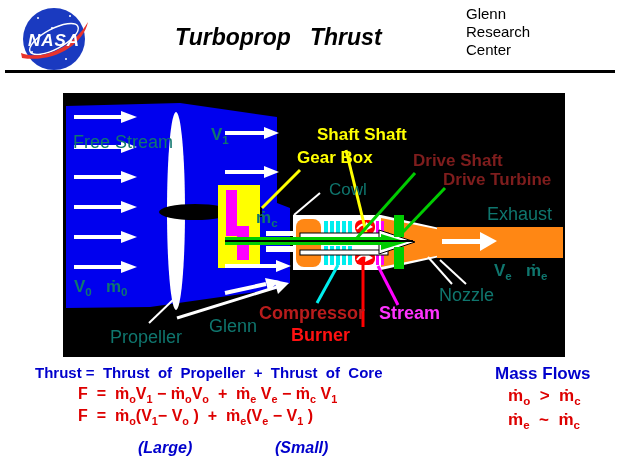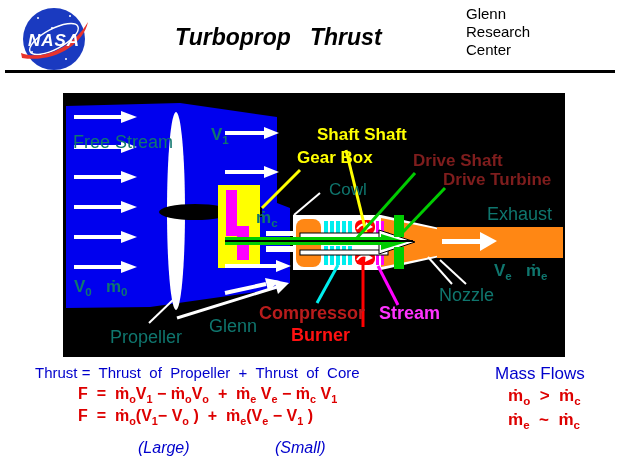--- a/index.html
+++ b/index.html
@@ -15,21 +15,21 @@
   
   #diagram{position:absolute;left:63px;top:93px;width:502px;height:264px;}
   .dlab{position:absolute;white-space:pre;z-index:3;line-height:1;}
   .w{color:#0f766e}.yl{color:#ffff00}.gn{color:#7f1d1d}.cy{color:#b91c1c}
   .mg{color:#ff33ff}.rd{color:#ff1111}
   .b{font-weight:bold}
   .f17{font-size:17px}.f18{font-size:18px}
   sub{font-size:68%;}
   
   .eq{position:absolute;white-space:pre;line-height:1;}
-  .eqblue{color:#0000cc;font-weight:normal;text-align:right;}
+  .eqblue{color:#0000cc;font-weight:bold;text-align:right;}
   .eqred{color:#dd0000;font-weight:bold;}
   .ital{font-style:italic;}
 </style>
 </head>
 <body>
 
 <div id="page">
 
   <svg id="nasa-logo" width="92" height="72" viewBox="0 0 92 72">
     <circle cx="46" cy="37" r="31" fill="#1a3ac0"></circle>

